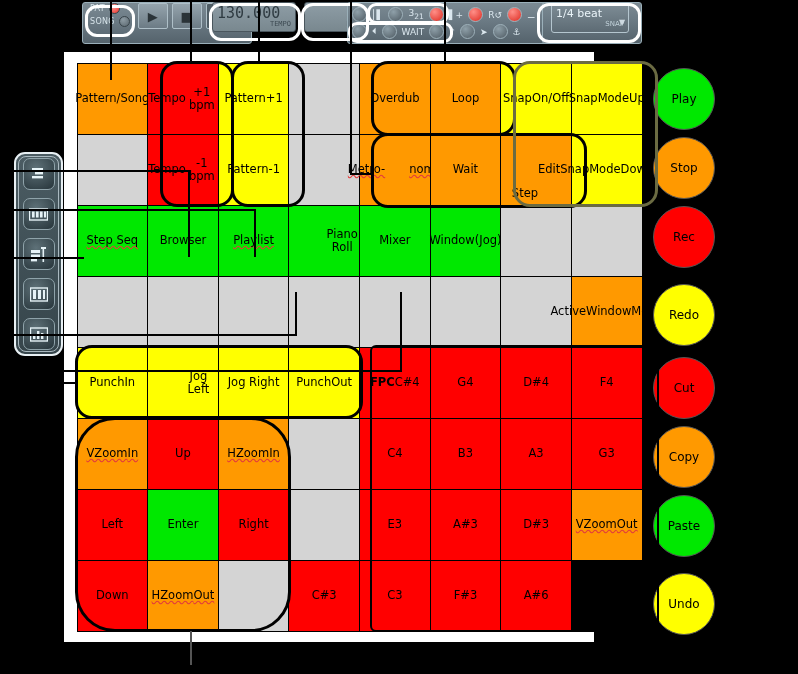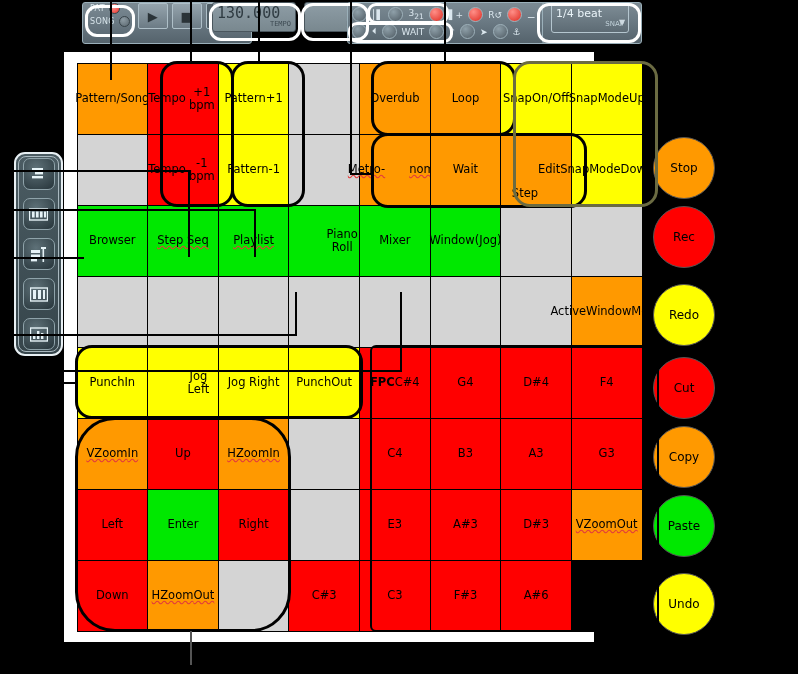--- a/index.html
+++ b/index.html
@@ -313,24 +313,24 @@
       <div class="cell c-orange">
         <span style="display: block; margin-top: 48px;">Step</span>
         <span style="display: block;">Edit</span>
       </div>
       <div class="cell c-yellow">
         <span style="display: block;">Snap</span>
         <span style="display: block;">Mode</span>
         <span style="display: block;">Down</span>
       </div>
       <div class="cell c-green">
+        <span class="sp" style="display: block;">Step Seq</span>
+      </div>
+      <div class="cell c-green">
         <span style="display: block;">Browser</span>
-      </div>
-      <div class="cell c-green">
-        <span class="sp" style="display: block;">Step Seq</span>
       </div>
       <div class="cell c-green">
         <span class="sp" style="display: block;">Playlist</span>
       </div>
       <div class="cell c-green">
         <span style="display: block; margin-left: 36px;">Piano Roll</span>
       </div>
       <div class="cell c-green">
         <span style="display: block;">Mixer</span>
       </div>
@@ -472,20 +472,23 @@
   <div class="conn" style="left:231px;top:240px;width:2px;height:44px;"></div>
   <div class="conn" style="left:-52px;top:282px;width:285px;height:2px;"></div>
   <div class="conn" style="left:336px;top:240px;width:2px;height:80px;"></div>
   <div class="conn" style="left:-52px;top:318px;width:390px;height:2px;"></div>
   <div class="conn" style="left:-52px;top:330px;width:64px;height:2px;"></div>
 
   <div class="conn" style="left:126px;top:579px;width:2px;height:34px;background:#555;"></div>
 </div>
 
 <div id="circles">
+    <div class="circ cgreen" style="top: 8px;">
+      <span>Play</span>
+    </div>
     <div class="circ corange" style="top: 77px;">
       <span>Stop</span>
     </div>
     <div class="circ cred" style="top: 146px;">
       <span>Rec</span>
     </div>
     <div class="circ cyellow" style="top: 224px;">
       <span>Redo</span>
     </div>
     <div class="circ corange" style="top: 366px;">

